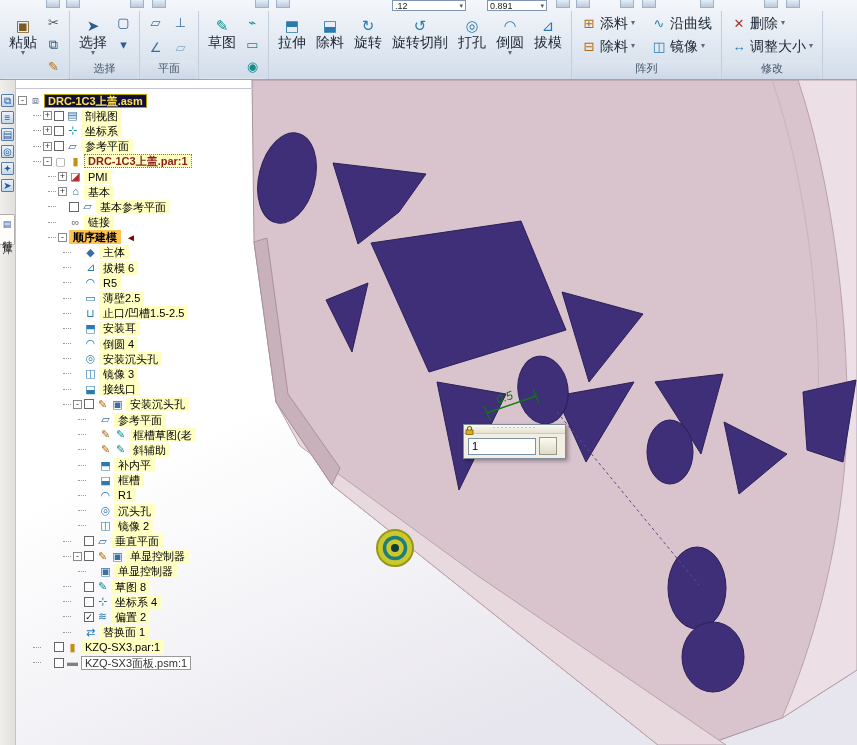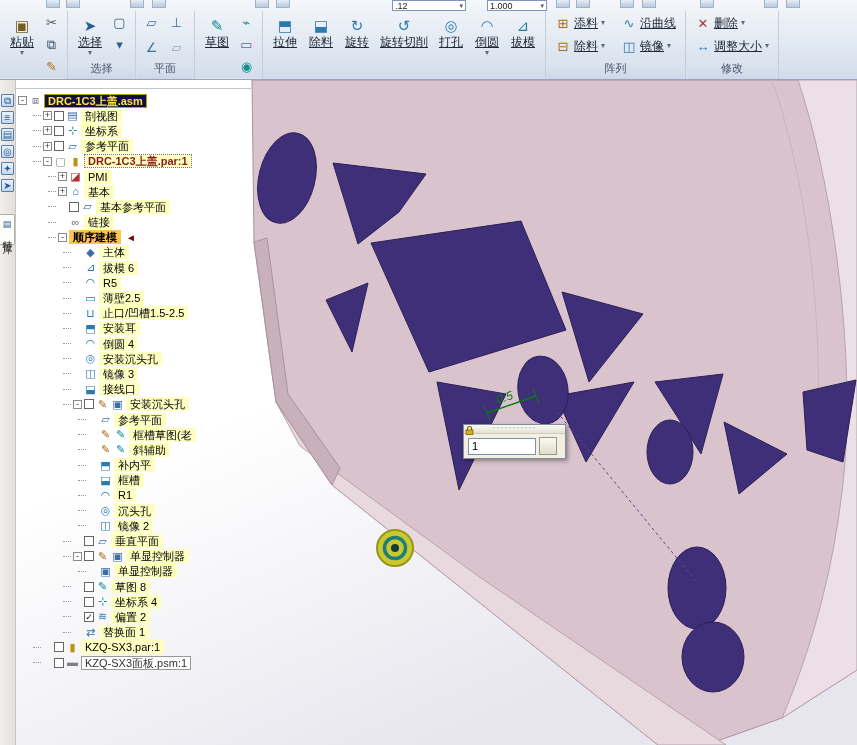--- a/index.html
+++ b/index.html
@@ -16,21 +16,21 @@
   .rb-content { display:flex; align-items:flex-start; gap:2px; padding:1px 3px; flex:1; }
   .L-grid { display:grid; grid-template-columns:23px 23px; gap:2px; }
   .L-cols { display:grid; grid-auto-flow:column; grid-template-rows:22px 22px; gap:1px 8px; align-items:center; }
   .rb-smallcol { display:flex; flex-direction:column; gap:1px; }
   .rb-grouplabel { margin-top:auto; font-size:11px; color:#44546a; text-align:center; padding:1px 5px 3px; white-space:nowrap;
     background:linear-gradient(#dfe6f0,#cdd8e7); }
   .rb-btn { display:flex; align-items:center; cursor:default; border:1px solid transparent; border-radius:2px; }
   .rb-btn.big { flex-direction:column; min-width:34px; padding:1px 3px; }
   .rb-btn.med { gap:3px; padding:1px 3px; height:21px; }
   .rb-btn.small { width:21px; height:21px; justify-content:center; }
-  .rb-label { font-size:12px; color:#202a38; white-space:nowrap; line-height:13px;text-decoration:underline; }
+  .rb-label { font-size:14px; color:#202a38; white-space:nowrap; line-height:13px; }
   .rb-arrow { font-size:8px; color:#5a6a80; line-height:8px; }
   .rb-icon { display:grid; place-items:center; font-size:15px; line-height:1;
     width:22px; height:22px; }
   .rb-btn.med .rb-icon, .rb-btn.small .rb-icon { width:16px; height:16px; font-size:13px; }
   .combo { position:absolute; top:0; height:11px; background:#fff; border:1px solid #8096b2;
     font-size:9px; color:#222; display:flex; align-items:center; justify-content:space-between;
     padding:0 2px; overflow:hidden; }
   .combo .ca { font-size:7px; color:#556; }
   .frag { position:absolute; top:0; height:8px; width:14px;
     background:linear-gradient(#e6edf5,#b9c9dd); border:1px solid #9fb2c9; border-top:none; }
@@ -250,21 +250,21 @@
     <div class="frag" style="left:620px"></div>
     <div class="frag" style="left:642px"></div>
     <div class="frag" style="left:700px"></div>
     <div class="frag" style="left:764px"></div>
     <div class="frag" style="left:786px"></div>
     <div class="combo" style="left:392px;width:74px">
       <span>.12</span>
       <span class="ca">▾</span>
     </div>
     <div class="combo" style="left:487px;width:60px">
-      <span>1.000</span>
+      <span>0.891</span>
       <span class="ca">▾</span>
     </div>
   </div>
 
   <div class="workspace">
 
     <div class="left-strip">
 
       <span class="ls-icon" style="color: rgb(42, 90, 154);">⧉</span>
         <span class="ls-icon" style="color: rgb(42, 90, 154);">≡</span>

